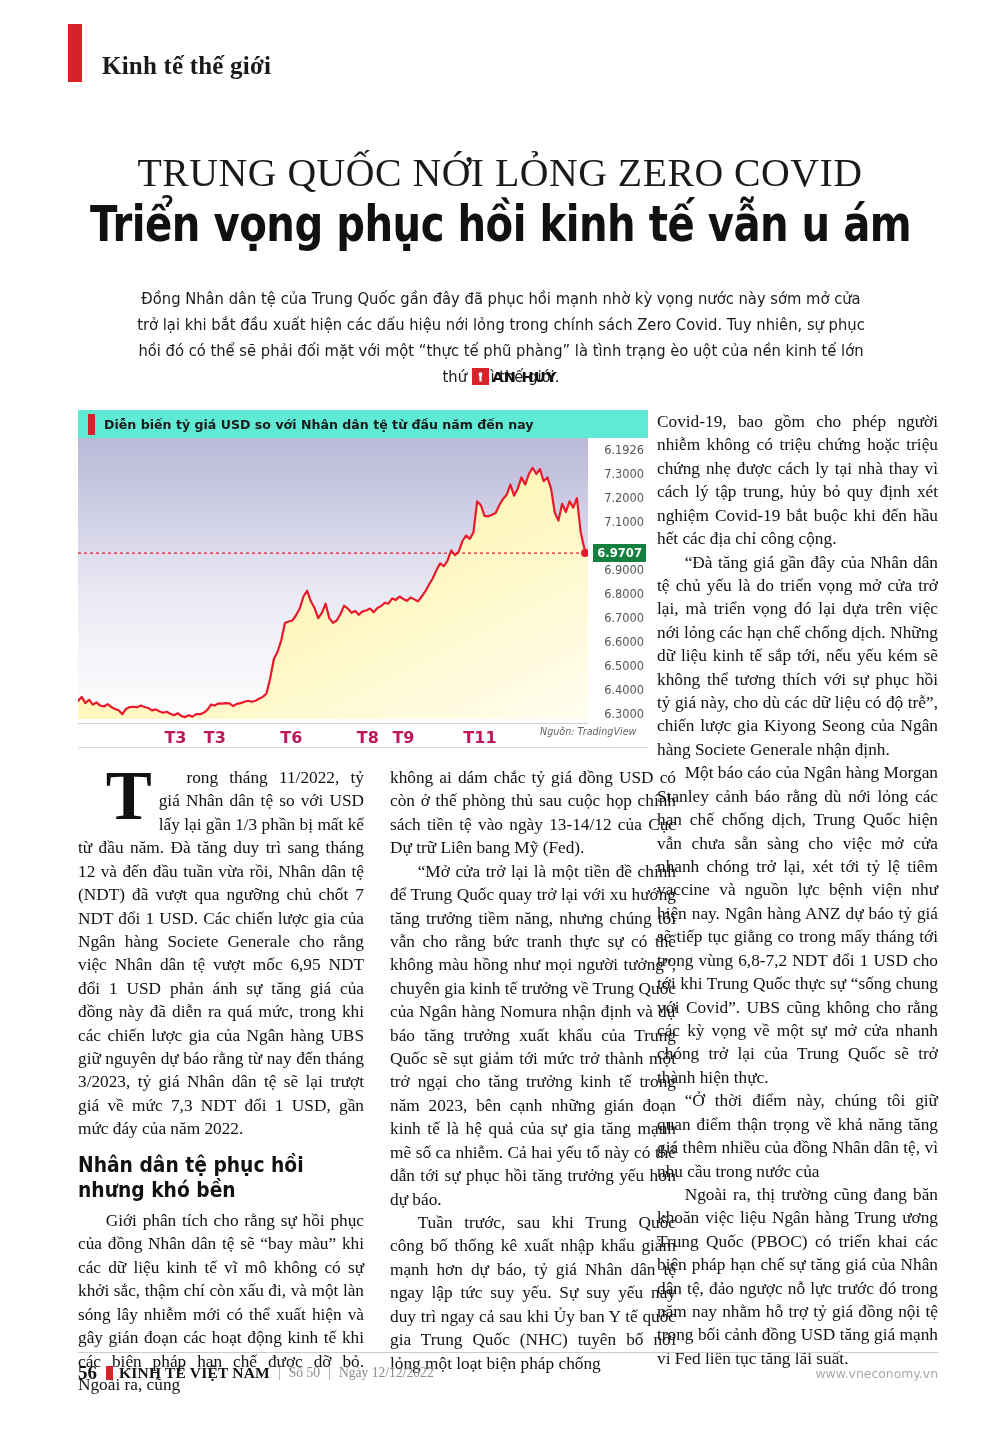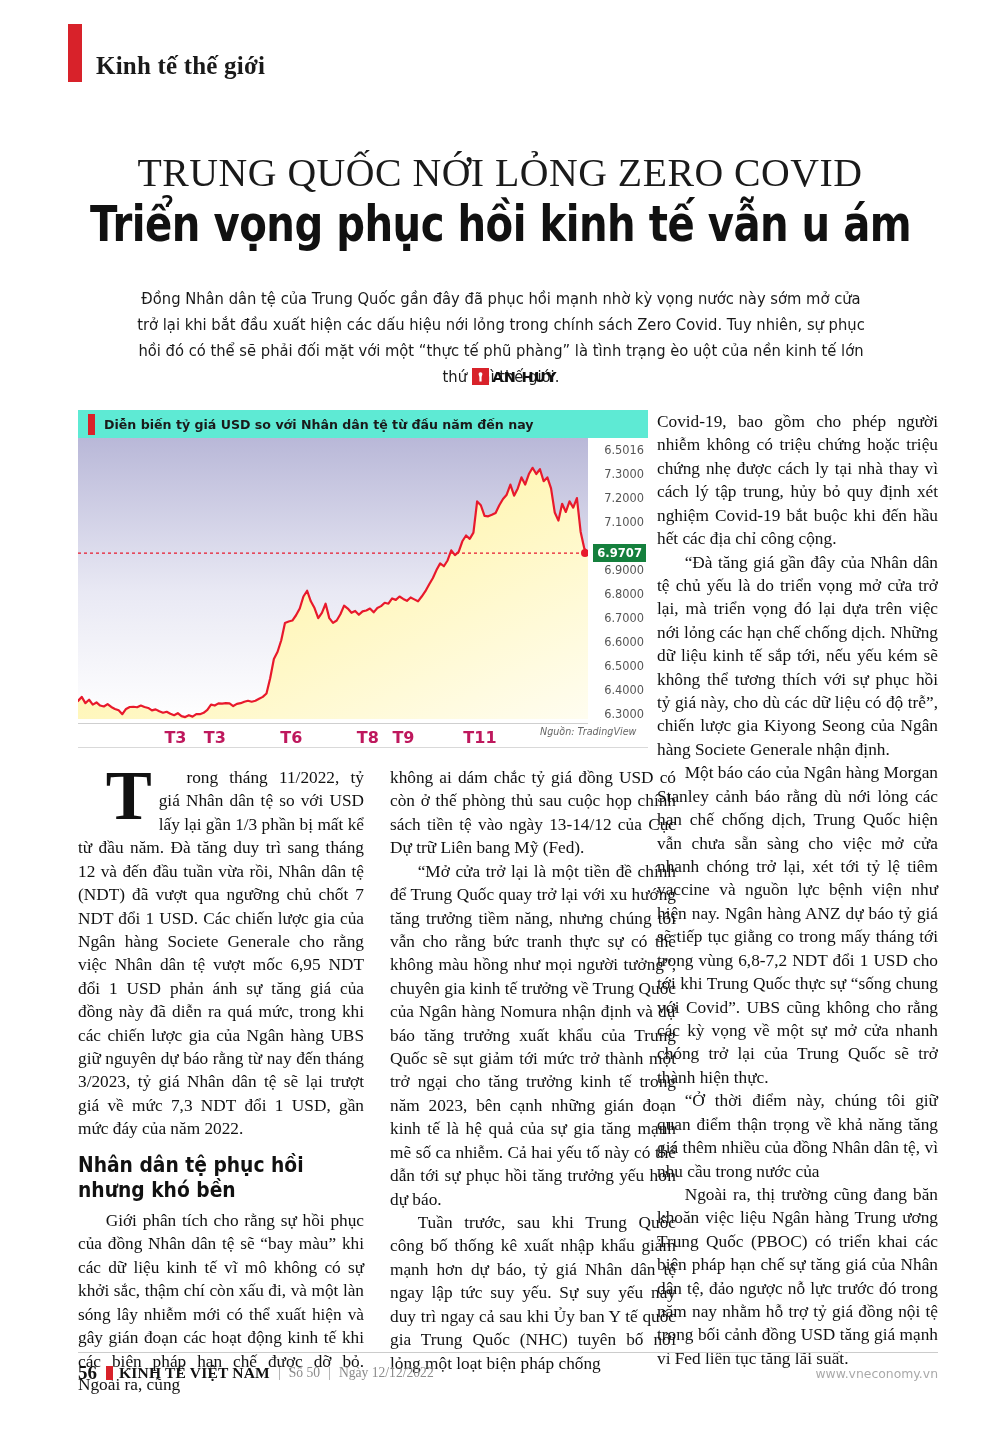--- a/index.html
+++ b/index.html
@@ -8,21 +8,21 @@
     background: #ffffff;
     font-family: "Liberation Serif", serif;
     position: relative;
     overflow: hidden;
   }
   .page { position: absolute; inset: 0; }
 
   
   .section-head {
     position: absolute; left: 68px; top: 24px;
-    display: flex; align-items: flex-end; gap: 14px;
+    display: flex; align-items: flex-end; gap: 20px;
   }
   .section-bar { width: 14px; height: 58px; background: #d8222a; }
   .section-title {
     font-family: "Liberation Serif", serif;
     font-weight: bold; font-size: 25px; color: #1a1a1a;
     letter-spacing: .2px; padding-bottom: 2px;
   }
 
   
   .kicker {
@@ -248,21 +248,21 @@
           </defs>
           <rect x="0" y="0" width="510" height="281" fill="url(#bgGrad)"></rect>
           <path id="chart-area-path" fill="url(#areaGrad)" stroke="none" d="M0.00 262.99 L3.70 258.90 L7.39 265.15 L11.09 261.79 L14.78 266.59 L18.48 264.43 L22.17 267.55 L25.87 268.51 L29.57 266.11 L33.26 268.99 L36.96 270.91 L40.65 272.35 L44.35 276.20 L48.04 270.91 L51.74 268.99 L55.43 268.75 L59.13 269.23 L62.83 267.55 L66.52 268.99 L70.22 269.95 L73.91 272.35 L77.61 271.39 L81.30 273.31 L85.00 274.76 L88.70 273.79 L92.39 275.72 L96.09 277.16 L99.78 275.24 L103.48 278.12 L107.17 279.08 L110.87 277.16 L114.57 278.60 L118.26 276.20 L121.96 276.20 L125.65 274.76 L129.35 271.87 L133.04 266.59 L136.74 267.55 L140.43 265.39 L144.13 265.63 L147.83 265.15 L151.52 265.39 L155.22 268.03 L158.91 265.87 L162.61 265.15 L166.30 263.71 L170.00 262.75 L173.70 263.71 L177.39 262.75 L181.09 260.83 L184.78 258.90 L188.48 255.54 L192.17 240.17 L195.87 220.96 L199.57 213.75 L203.26 202.22 L206.96 184.93 L210.65 183.49 L214.35 182.53 L218.04 177.25 L221.74 170.52 L225.43 158.51 L229.13 152.75 L232.83 163.32 L236.52 170.04 L240.22 180.13 L243.91 174.84 L247.61 165.72 L251.30 180.13 L255.00 184.93 L258.70 182.53 L262.39 176.29 L266.09 167.64 L269.78 170.52 L273.48 174.84 L277.17 172.92 L280.87 176.77 L284.57 173.40 L288.26 172.44 L291.96 170.52 L295.65 174.36 L299.35 170.04 L303.04 168.12 L306.74 164.76 L310.43 165.72 L314.13 160.43 L317.83 161.88 L321.52 158.51 L325.22 160.91 L328.91 162.84 L332.61 159.47 L336.30 161.39 L340.00 163.32 L343.70 158.51 L347.39 153.23 L351.09 146.50 L354.78 140.26 L358.48 132.09 L362.17 125.37 L365.87 128.25 L369.57 122.49 L373.26 112.40 L376.96 117.20 L380.65 113.84 L384.35 103.27 L388.04 97.51 L391.74 100.87 L395.43 94.63 L399.13 63.41 L402.83 67.25 L406.52 77.82 L410.22 78.30 L413.91 76.85 L417.61 74.93 L421.30 67.25 L425.00 61.00 L428.70 56.68 L432.39 46.59 L436.09 57.64 L439.78 50.44 L443.48 39.39 L447.17 46.59 L450.87 36.03 L454.57 29.78 L458.26 36.03 L461.96 31.22 L465.65 43.23 L469.35 39.39 L473.04 50.44 L476.74 74.45 L480.43 82.62 L484.13 65.81 L487.83 73.97 L491.52 63.41 L495.22 69.65 L498.91 60.04 L502.61 93.67 L506.30 110.48 L510.00 115.11 L510 281 L0 281 Z"></path>
           <line id="chart-refline" stroke="#e8192c" stroke-width="1.4" stroke-dasharray="3 3" x1="0" x2="510" y1="115.11" y2="115.11"></line>
           <path id="chart-line-path" fill="none" stroke="#e8192c" stroke-width="2.2" stroke-linejoin="round" stroke-linecap="round" d="M0.00 262.99 L3.70 258.90 L7.39 265.15 L11.09 261.79 L14.78 266.59 L18.48 264.43 L22.17 267.55 L25.87 268.51 L29.57 266.11 L33.26 268.99 L36.96 270.91 L40.65 272.35 L44.35 276.20 L48.04 270.91 L51.74 268.99 L55.43 268.75 L59.13 269.23 L62.83 267.55 L66.52 268.99 L70.22 269.95 L73.91 272.35 L77.61 271.39 L81.30 273.31 L85.00 274.76 L88.70 273.79 L92.39 275.72 L96.09 277.16 L99.78 275.24 L103.48 278.12 L107.17 279.08 L110.87 277.16 L114.57 278.60 L118.26 276.20 L121.96 276.20 L125.65 274.76 L129.35 271.87 L133.04 266.59 L136.74 267.55 L140.43 265.39 L144.13 265.63 L147.83 265.15 L151.52 265.39 L155.22 268.03 L158.91 265.87 L162.61 265.15 L166.30 263.71 L170.00 262.75 L173.70 263.71 L177.39 262.75 L181.09 260.83 L184.78 258.90 L188.48 255.54 L192.17 240.17 L195.87 220.96 L199.57 213.75 L203.26 202.22 L206.96 184.93 L210.65 183.49 L214.35 182.53 L218.04 177.25 L221.74 170.52 L225.43 158.51 L229.13 152.75 L232.83 163.32 L236.52 170.04 L240.22 180.13 L243.91 174.84 L247.61 165.72 L251.30 180.13 L255.00 184.93 L258.70 182.53 L262.39 176.29 L266.09 167.64 L269.78 170.52 L273.48 174.84 L277.17 172.92 L280.87 176.77 L284.57 173.40 L288.26 172.44 L291.96 170.52 L295.65 174.36 L299.35 170.04 L303.04 168.12 L306.74 164.76 L310.43 165.72 L314.13 160.43 L317.83 161.88 L321.52 158.51 L325.22 160.91 L328.91 162.84 L332.61 159.47 L336.30 161.39 L340.00 163.32 L343.70 158.51 L347.39 153.23 L351.09 146.50 L354.78 140.26 L358.48 132.09 L362.17 125.37 L365.87 128.25 L369.57 122.49 L373.26 112.40 L376.96 117.20 L380.65 113.84 L384.35 103.27 L388.04 97.51 L391.74 100.87 L395.43 94.63 L399.13 63.41 L402.83 67.25 L406.52 77.82 L410.22 78.30 L413.91 76.85 L417.61 74.93 L421.30 67.25 L425.00 61.00 L428.70 56.68 L432.39 46.59 L436.09 57.64 L439.78 50.44 L443.48 39.39 L447.17 46.59 L450.87 36.03 L454.57 29.78 L458.26 36.03 L461.96 31.22 L465.65 43.23 L469.35 39.39 L473.04 50.44 L476.74 74.45 L480.43 82.62 L484.13 65.81 L487.83 73.97 L491.52 63.41 L495.22 69.65 L498.91 60.04 L502.61 93.67 L506.30 110.48 L510.00 115.11"></path>
           <circle id="chart-last-dot" r="4" fill="#e8192c" cx="507.00" cy="115.11"></circle>
         </svg>
       </div>
 
       <div class="ylabels" id="ylabels">
-          <div class="ylabel" style="top: 5.00855px;">6.5016</div>
+          <div class="ylabel" style="top: 5.00855px;">6.1926</div>
           <div class="ylabel" style="top: 29.0256px;">7.3000</div>
           <div class="ylabel" style="top: 53.0427px;">7.2000</div>
           <div class="ylabel" style="top: 77.0598px;">7.1000</div>
           <div class="ylabel" style="top: 125.094px;">6.9000</div>
           <div class="ylabel" style="top: 149.111px;">6.8000</div>
           <div class="ylabel" style="top: 173.128px; margin-left: 47px;">6.7000</div>
           <div class="ylabel" style="top: 197.145px;">6.6000</div>
           <div class="ylabel" style="top: 221.162px;">6.5000</div>
           <div class="ylabel" style="top: 245.179px;">6.4000</div>
           <div class="ylabel" style="top: 269.197px;">6.3000</div>

